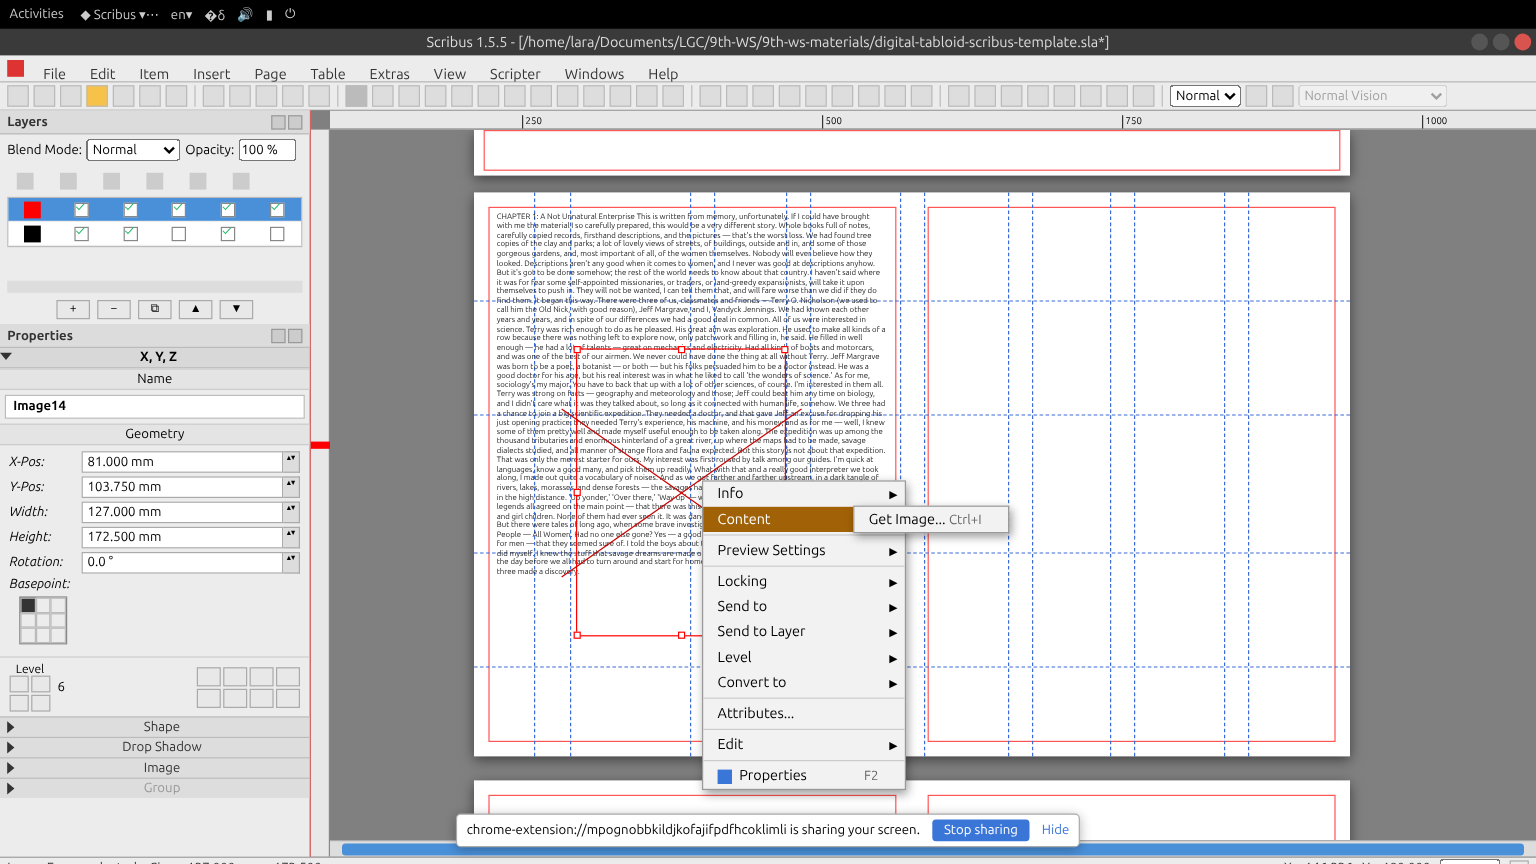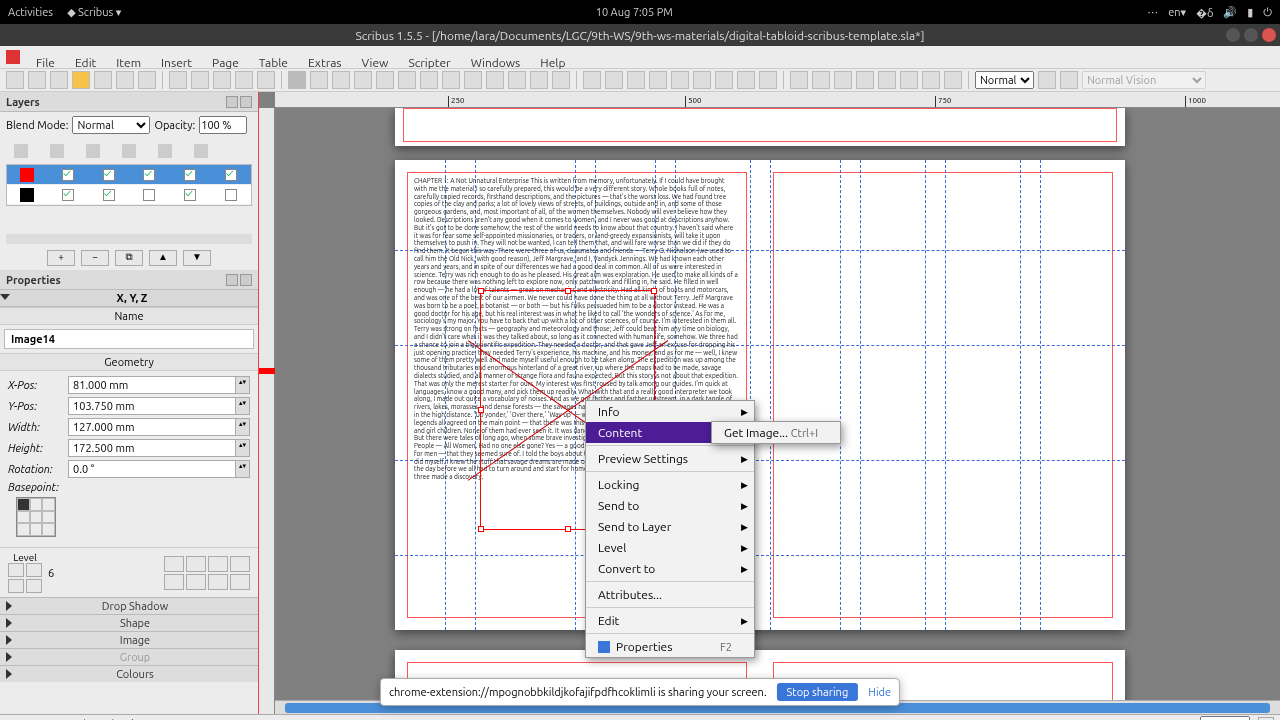--- a/index.html
+++ b/index.html
@@ -91,21 +91,21 @@
 .img-frame::before, .img-frame::after { content: ""; position: absolute; background: #c00; height: 1px; }
 .img-frame::before { width: 141%; top: 50%; left: -20%; transform: rotate(35deg); }
 .img-frame::after  { width: 141%; top: 50%; left: -20%; transform: rotate(-35deg); }
 .img-frame .handle { position: absolute; width: 6px; height: 6px; background: #fff; border: 1px solid red; }
 .guide-v { position: absolute; top: 0; bottom: 0; width: 0; border-left: 1px dashed #3a6bd8; }
 .guide-h { position: absolute; left: 0; right: 0; height: 0; border-top: 1px dashed #3a6bd8; }
 
 
 .ctx { position: absolute; background: #f2f2f2; border: 1px solid #999; box-shadow: 2px 3px 8px rgba(0,0,0,.4); font-size: 12px; min-width: 170px; }
 .ctx .mi { padding: 4px 22px 4px 12px; display: flex; align-items: center; position: relative; }
-.ctx .mi.hov { background: #4c1d95; color: #fff; }
+.ctx .mi.hov { background: #a16207; color: #fff; }
 .ctx .mi .arw { position: absolute; right: 6px; font-size: 9px; }
 .ctx .mi .ico { width: 12px; height: 12px; margin-right: 6px; display: inline-block; }
 .ctx .sep2 { height: 1px; background: #ccc; margin: 2px 0; }
 .ctx .sc { margin-left: auto; color: #666; font-size: 11px; }
 .ctx.sub { left: 170px; top: 18px; min-width: 130px; }
 
 
 .hscroll { position: absolute; bottom: 0; left: 16px; right: 0; height: 14px; background: #ddd; border-top: 1px solid #aaa; }
 .hscroll .thumb { position: absolute; left: 10px; right: 10px; top: 2px; height: 10px; background: #4a90d9; border-radius: 3px; }
 
@@ -121,21 +121,20 @@
 .tw { width: 0; height: 0; border-top: 5px solid transparent; border-bottom: 5px solid transparent; border-left: 6px solid #333; display: inline-block; }
 </style>
 </head>
 <body>
 
 <div class="gnome-bar">
   <div class="left">
     <span>Activities</span>
     <span>◆ <span>Scribus</span> ▾</span>
   </div>
-  <div class="center">10 Aug  7:05 PM</div>
   <div class="right">
     <span>⋯</span>
     <span><span>en</span>▾</span>
     <span>�δ</span>
     <span>🔊</span>
     <span>▮</span>
     <span>⏻</span>
   </div>
 </div>
 
@@ -375,44 +374,40 @@
           <div class="lb2"></div>
           <div class="lb2"></div>
           <div class="lb2"></div>
           <div class="lb2"></div>
           <div class="lb2"></div>
           <div class="lb2"></div>
         </div>
       </div>
       <div class="collapse-row">
           <span class="tw"></span>
-          <span style="flex:1;text-align:center">Drop Shadow</span>
+          <span style="flex:1;text-align:center">Shape</span>
         </div>
       <div class="collapse-row">
           <span class="tw"></span>
-          <span style="flex:1;text-align:center">Shape</span>
+          <span style="flex:1;text-align:center">Drop Shadow</span>
         </div>
       <div class="collapse-row">
           <span class="tw"></span>
           <span style="flex:1;text-align:center">Image</span>
         </div>
       <div class="collapse-row dis">
           <span class="tw"></span>
           <span style="flex:1;text-align:center">Group</span>
         </div>
-      <div class="collapse-row">
-          <span class="tw"></span>
-          <span style="flex:1;text-align:center">Colours</span>
-        </div>
     </div>
   </div>
 
   <div class="canvas-wrap">
     <div class="ruler-h">
-      <div class="tick" style="left:173px">250</div>
+      <div class="tick" style="left:160px">250</div>
       <div class="tick" style="left:410px">500</div>
       <div class="tick" style="left:660px">750</div>
       <div class="tick" style="left:910px">1000</div>
     </div>
     <div class="ruler-v">
       <div class="marker" style="top:260px"></div>
     </div>
     <div class="canvas">
       <div class="canvas-inner">
 

